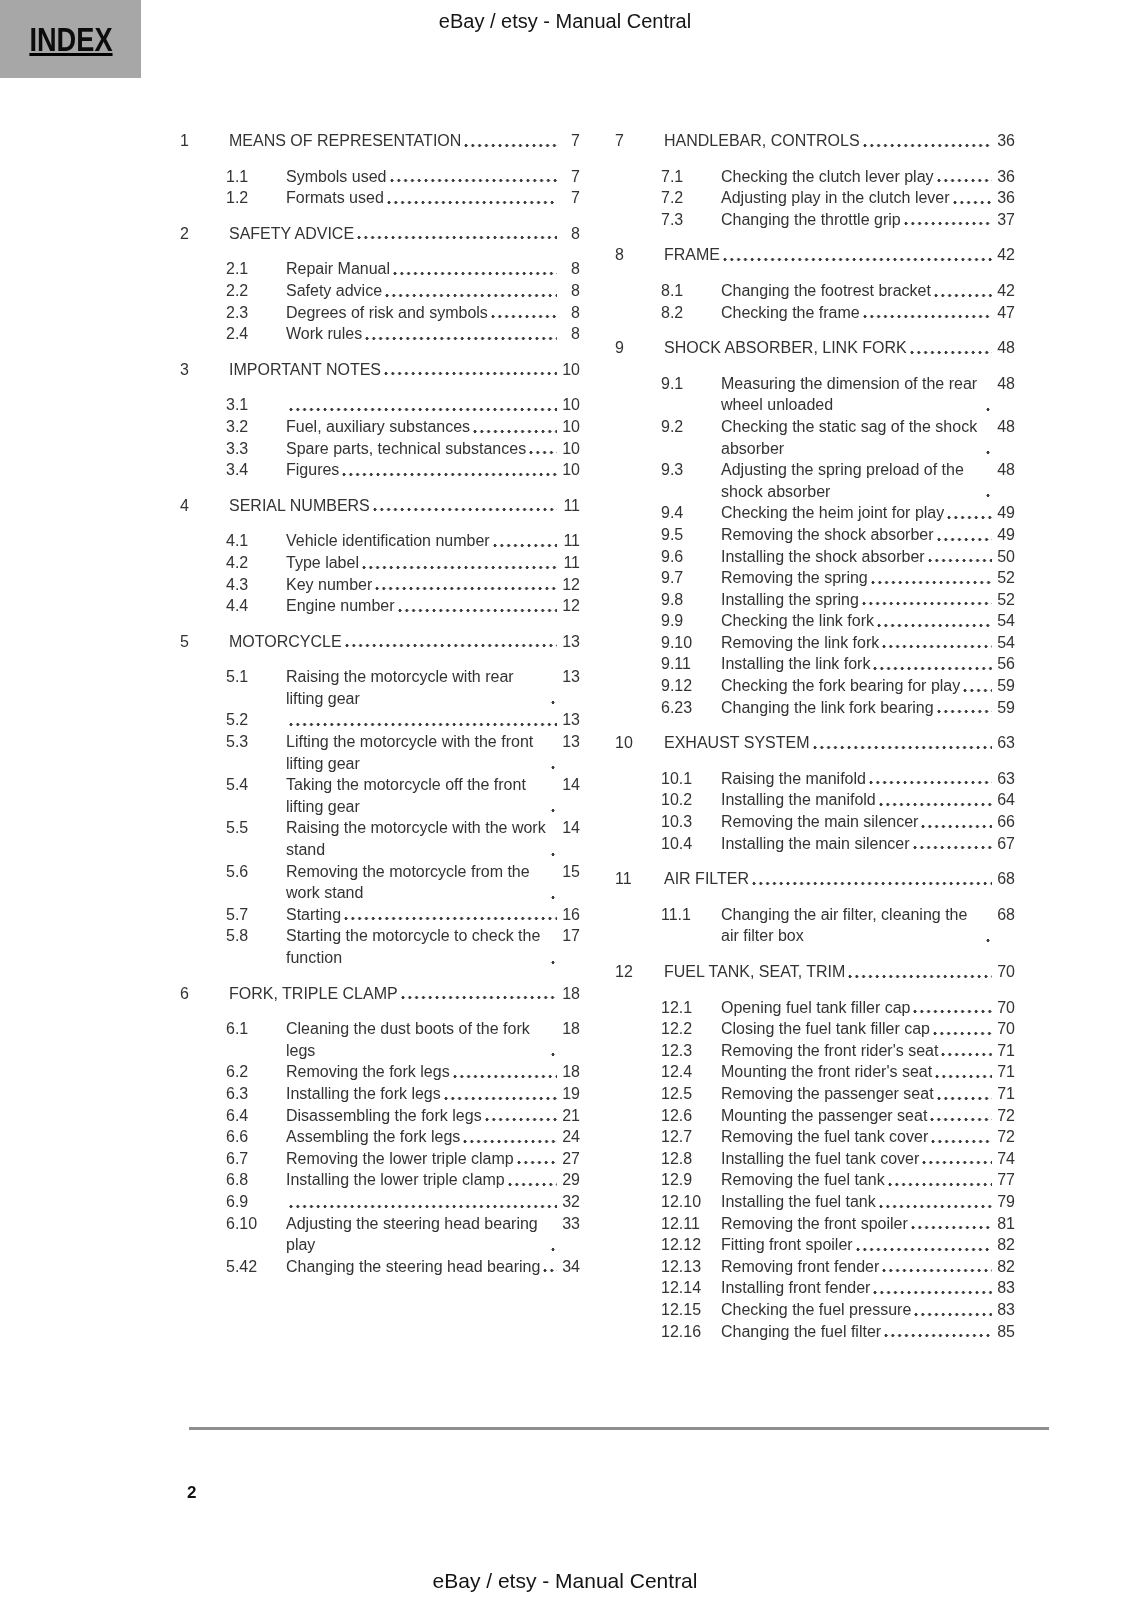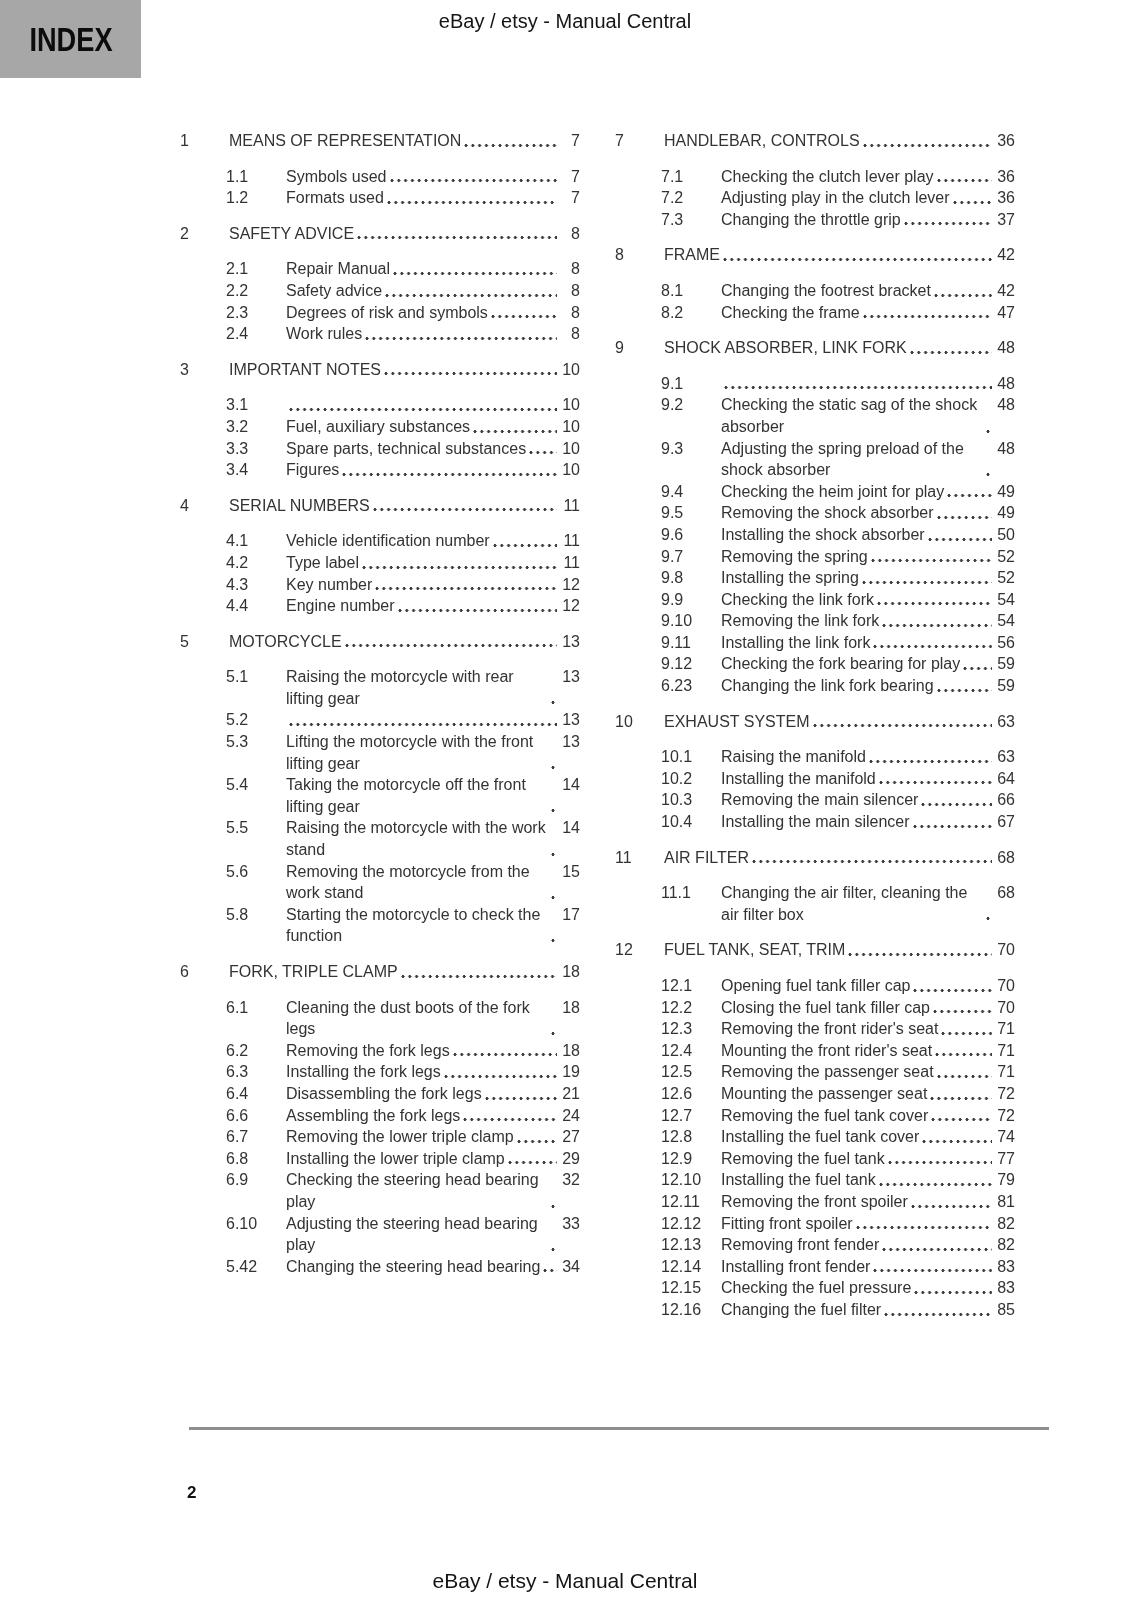--- a/index.html
+++ b/index.html
@@ -2,21 +2,21 @@
 <html><head>
 <meta charset="utf-8">
 <style>
   html,body { margin:0; padding:0; }
   body {
     width:1130px; height:1600px; position:relative; background:#ffffff;
     font-family:"Liberation Sans", sans-serif; overflow:hidden;
   }
   .index-tab {
     position:absolute; left:0; top:0; width:141px; height:78px;
-    background:#a7a7a7; display:flex; align-items:center; justify-content:center;
+    background:#a7a7a7; display:flex; align-items:center; justify-content:center;text-decoration:underline;
   }
   .index-tab .index-label {
     font-size:34px; font-weight:bold; color:#0c0c0c;
     display:inline-block; transform:scaleX(0.8);
   }
   .top-header {
     position:absolute; top:10px; left:0; width:100%; text-align:center;
     font-size:20px; color:#151515;
   }
   .toc { position:absolute; top:130px; left:180px; display:flex; gap:35px; }
@@ -196,20 +196,26 @@
           <span class="leader"></span>
           <span class="pg">14</span>
         </div>
         <div class="row item">
           <span class="num">5.6</span>
           <span class="title">Removing the motorcycle from the work stand</span>
           <span class="leader"></span>
           <span class="pg">15</span>
         </div>
         <div class="row item">
+          <span class="num">5.7</span>
+          <span class="title">Starting</span>
+          <span class="leader"></span>
+          <span class="pg">16</span>
+        </div>
+        <div class="row item">
           <span class="num">5.8</span>
           <span class="title">Starting the motorcycle to check the function</span>
           <span class="leader"></span>
           <span class="pg">17</span>
         </div>
         <div class="row chapter">
           <span class="num">6</span>
           <span class="title">FORK, TRIPLE CLAMP</span>
           <span class="leader"></span>
           <span class="pg">18</span>
@@ -251,21 +257,20 @@
           <span class="pg">27</span>
         </div>
         <div class="row item">
           <span class="num">6.8</span>
           <span class="title">Installing the lower triple clamp</span>
           <span class="leader"></span>
           <span class="pg">29</span>
         </div>
         <div class="row item">
           <span class="num">6.9</span>
-          <span class="title">Checking the steering head bearing play</span>
           <span class="leader"></span>
           <span class="pg">32</span>
         </div>
         <div class="row item">
           <span class="num">6.10</span>
           <span class="title">Adjusting the steering head bearing play</span>
           <span class="leader"></span>
           <span class="pg">33</span>
         </div>
         <div class="row item">
@@ -319,20 +324,21 @@
           <span class="pg">47</span>
         </div>
         <div class="row chapter">
           <span class="num">9</span>
           <span class="title">SHOCK ABSORBER, LINK FORK</span>
           <span class="leader"></span>
           <span class="pg">48</span>
         </div>
         <div class="row item">
           <span class="num">9.1</span>
+          <span class="title">Measuring the dimension of the rear wheel unloaded</span>
           <span class="leader"></span>
           <span class="pg">48</span>
         </div>
         <div class="row item">
           <span class="num">9.2</span>
           <span class="title">Checking the static sag of the shock absorber</span>
           <span class="leader"></span>
           <span class="pg">48</span>
         </div>
         <div class="row item">

